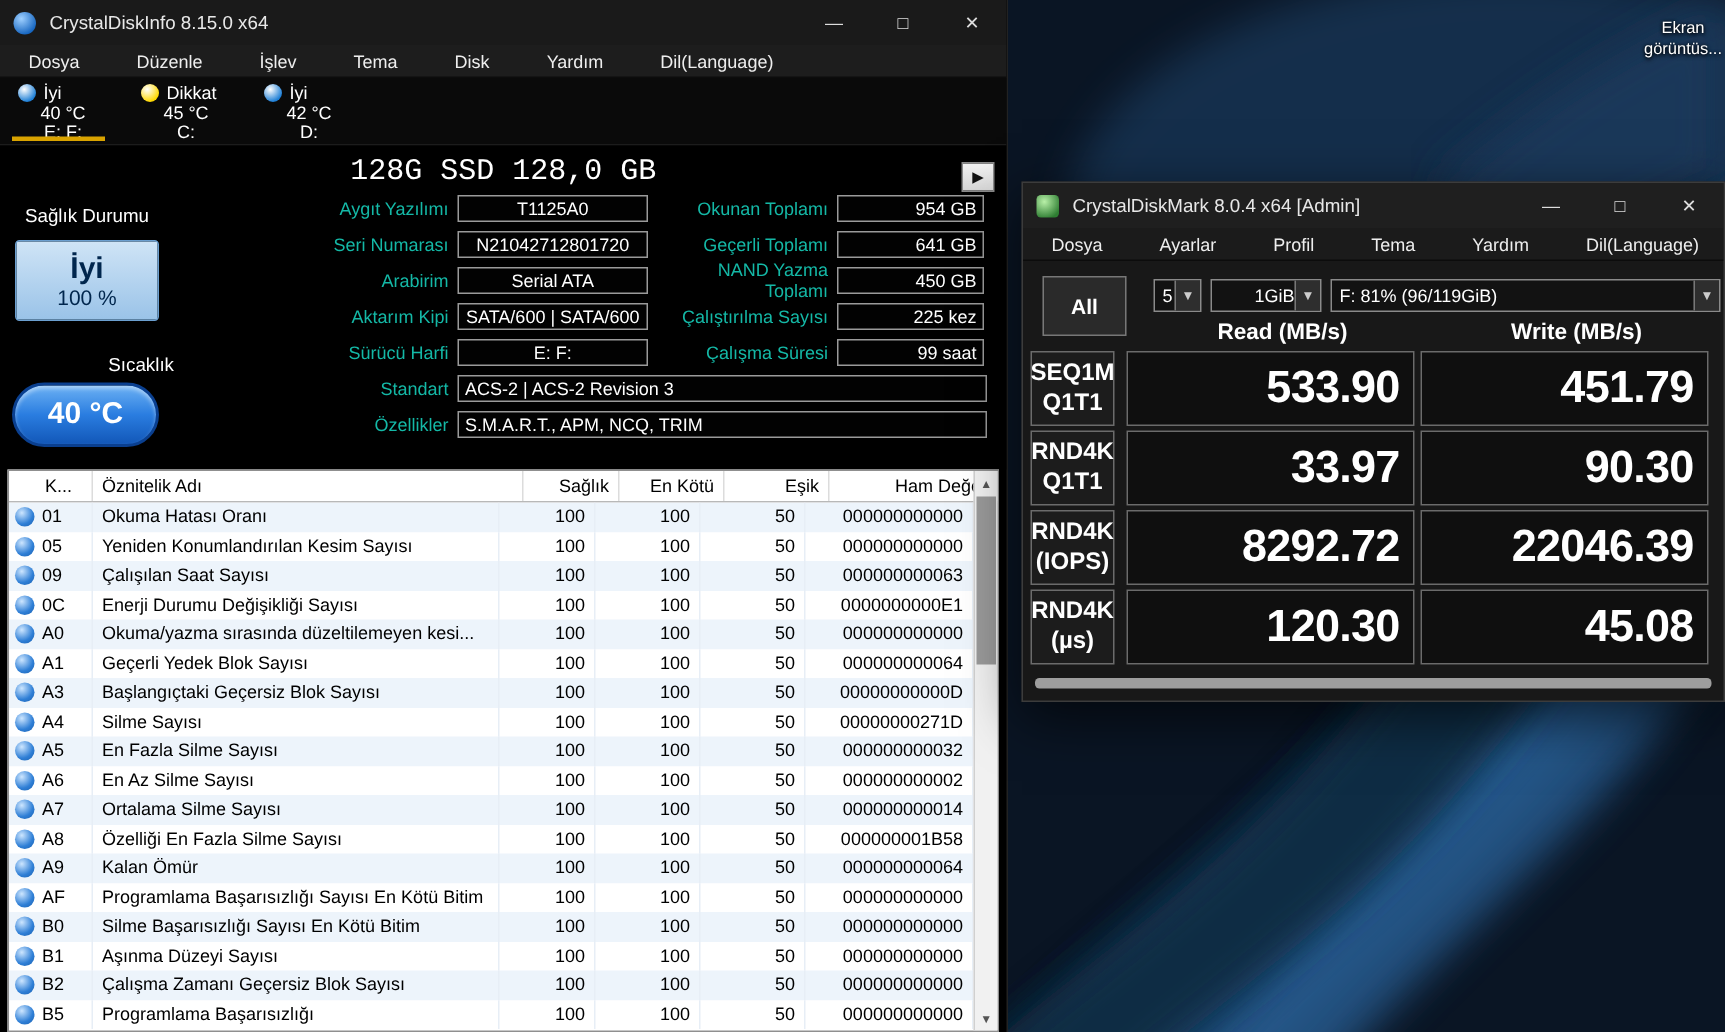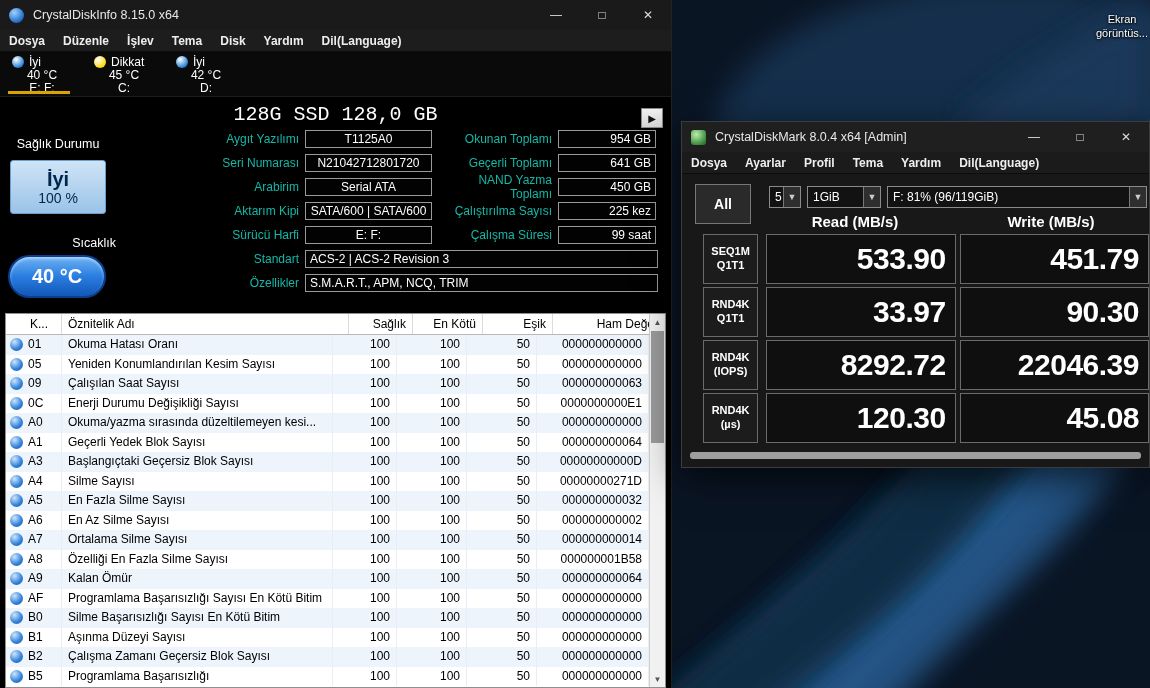--- a/index.html
+++ b/index.html
@@ -19,21 +19,21 @@
   .app-icon { width:15px; height:15px; margin:0 9px 0 9px; border-radius:50%;
     background:radial-gradient(circle at 35% 30%, #9fd0ff, #1565c0 75%); }
   .cdm-app-icon { width:15px; height:15px; margin:0 9px; border-radius:3px;
     background:radial-gradient(circle at 35% 30%, #b8f0a8, #2e7d32 80%); }
   .win-title { font-size:12.5px; color:#e8e8e8; flex:1; white-space:nowrap; overflow:hidden; }
   .win-controls { display:flex; height:30px; }
   .win-btn { width:46px; height:30px; display:flex; align-items:center; justify-content:center;
     color:#ddd; font-size:12px; }
   .menubar { height:22px; background:#1d1d1d; display:flex; align-items:center;
     border-bottom:1px solid #0c0c0c; }
-  .menu-item { color:#eee; font-size:12px; padding:0 9px; line-height:22px;font-weight:bold; }
+  .menu-item { color:#eee; font-size:12px; padding:0 19px; line-height:22px; }
 
   .drivebar { height:45px; background:#0a0a0a; display:flex; padding-left:6px;
     border-bottom:1px solid #1c1c1c; }
   .drive-tab { position:relative; min-width:72px; padding:3px 6px 0 6px; margin-right:10px;
     font-size:12px; color:#fff; }
   .drive-tab.selected::after { content:""; position:absolute; left:2px; right:8px; bottom:2px;
     height:3px; background:#d9a300; }
   .drive-row1 { display:flex; align-items:center; gap:5px; height:14px; }
   .drive-dot { width:12px; height:12px; border-radius:50%; flex:0 0 auto; }
   .drive-temp, .drive-letter { text-align:center; height:13px; line-height:13px; }
@@ -103,31 +103,31 @@
   .cdm-window .menubar { background:#1b1b1b; }
   .all-btn { position:absolute; left:13px; top:62px; width:56px; height:40px;
     background:#2a2a2a; border:1px solid #777; color:#fff; font-size:14px; font-weight:bold;
     display:flex; align-items:center; justify-content:center; }
   .combo { position:absolute; top:64px; height:22px; background:#121212; border:1px solid #8a8a8a;
     display:flex; align-items:center; }
   .combo-text { flex:1; font-size:12px; color:#fff; padding-left:5px; overflow:hidden; white-space:nowrap; }
   .combo-arrow { width:17px; height:100%; background:#2e2e2e; border-left:1px solid #777;
     color:#ccc; font-size:9px; display:flex; align-items:center; justify-content:center; }
   .combo-count  { left:87px;  width:32px; }
-  .combo-size   { left:125px; width:74px; }
+  .combo-size   { left:125px; width:74px;text-align:right; }
   .combo-target { left:205px; width:260px; }
   .rw-header { position:absolute; top:88px; height:24px; font-size:15px; font-weight:bold;
     text-align:center; line-height:24px; }
   .rw-read  { left:77px;  width:192px; }
   .rw-write { left:273px; width:192px; }
   .test-rows { position:absolute; left:0; top:112px; right:0; }
   .test-row { display:flex; margin-bottom:3px; height:50px; }
-  .test-label { margin-left:21px; width:56px; background:#1c1c1c; border:1px solid #6b6b6b;
+  .test-label { margin-left:5px; width:56px; background:#1c1c1c; border:1px solid #6b6b6b;
     display:flex; flex-direction:column; align-items:center; justify-content:center;
-    font-size:11px; font-weight:bold; line-height:1.25; }
+    font-size:16px; font-weight:bold; line-height:1.25; }
   .test-panel { width:192px; background:#0f0f0f; border:1px solid #6b6b6b;
     display:flex; align-items:center; justify-content:flex-end;
     font-size:30px; font-weight:bold; padding-right:9px; letter-spacing:-0.5px; }
   .test-panel.read { margin-left:8px; }
   .test-panel.write { margin-left:4px; }
   .hscroll { position:absolute; left:8px; right:8px; top:330px; height:7px;
     background:#9e9e9e; border-radius:3px; }
 </style>
 </head>
 <body>

